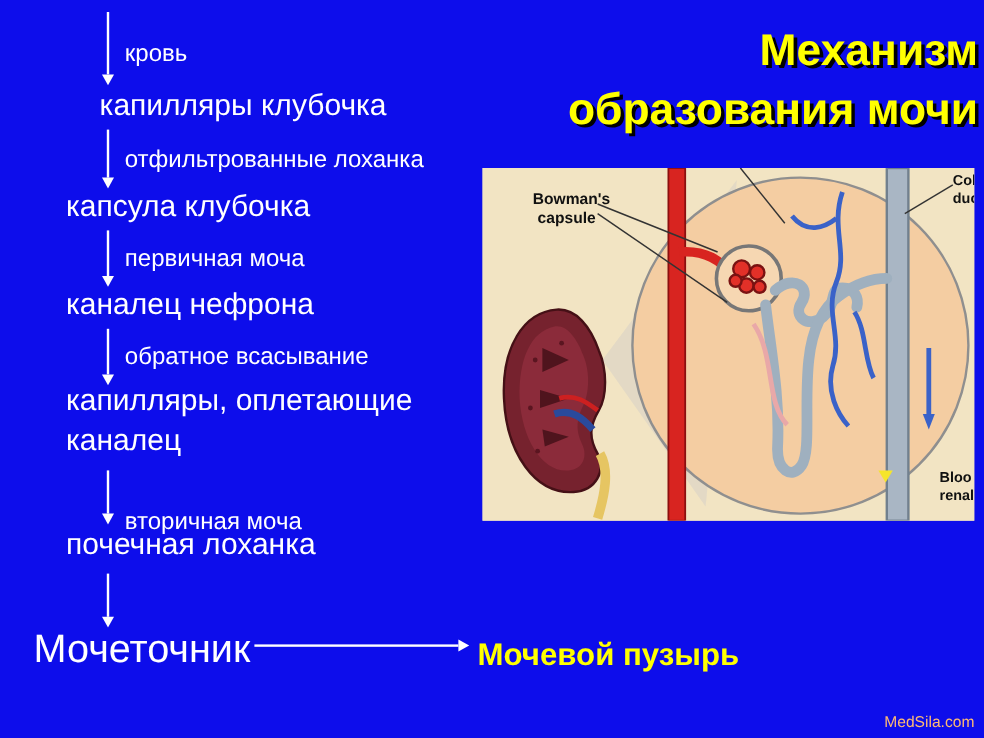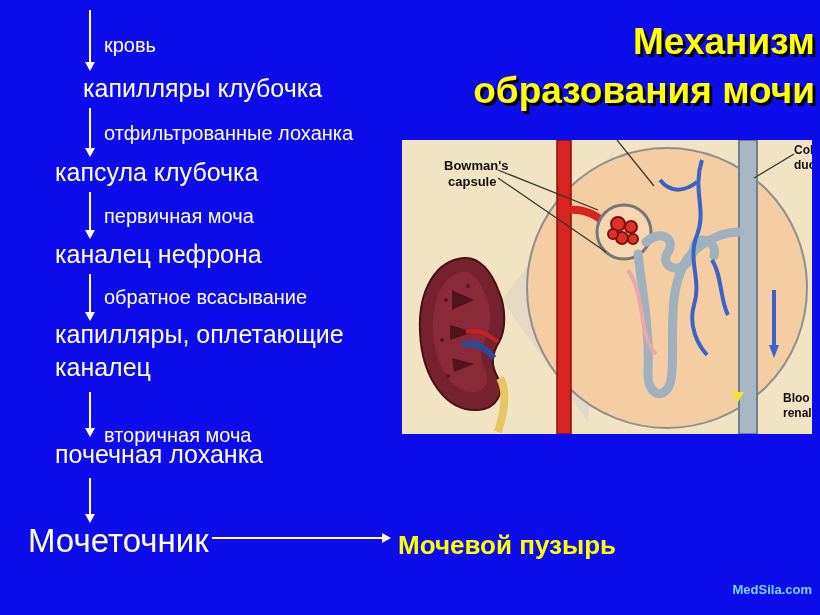--- a/index.html
+++ b/index.html
@@ -37,22 +37,22 @@
   .bladder{
     position:absolute;left:398px;top:530px;
     color:#ffff00;font-size:26px;font-weight:bold;
   }
   
   .panel{
     position:absolute;left:402px;top:140px;width:410px;height:294px;
     background:#f2e4c3;overflow:hidden;
   }
   .watermark{
-    position:absolute;right:8px;bottom:18px;
-    color:#7dd3fc;font-size:13px;font-weight:bold;
+    position:absolute;right:8px;bottom:6px;
+    color:#fdba74;font-size:13px;font-weight:normal;
   }
 </style>
 </head>
 <body>
 
 <div id="slide">
 
   <div class="title">
     <div>Механизм</div>
     <div>образования мочи</div>

